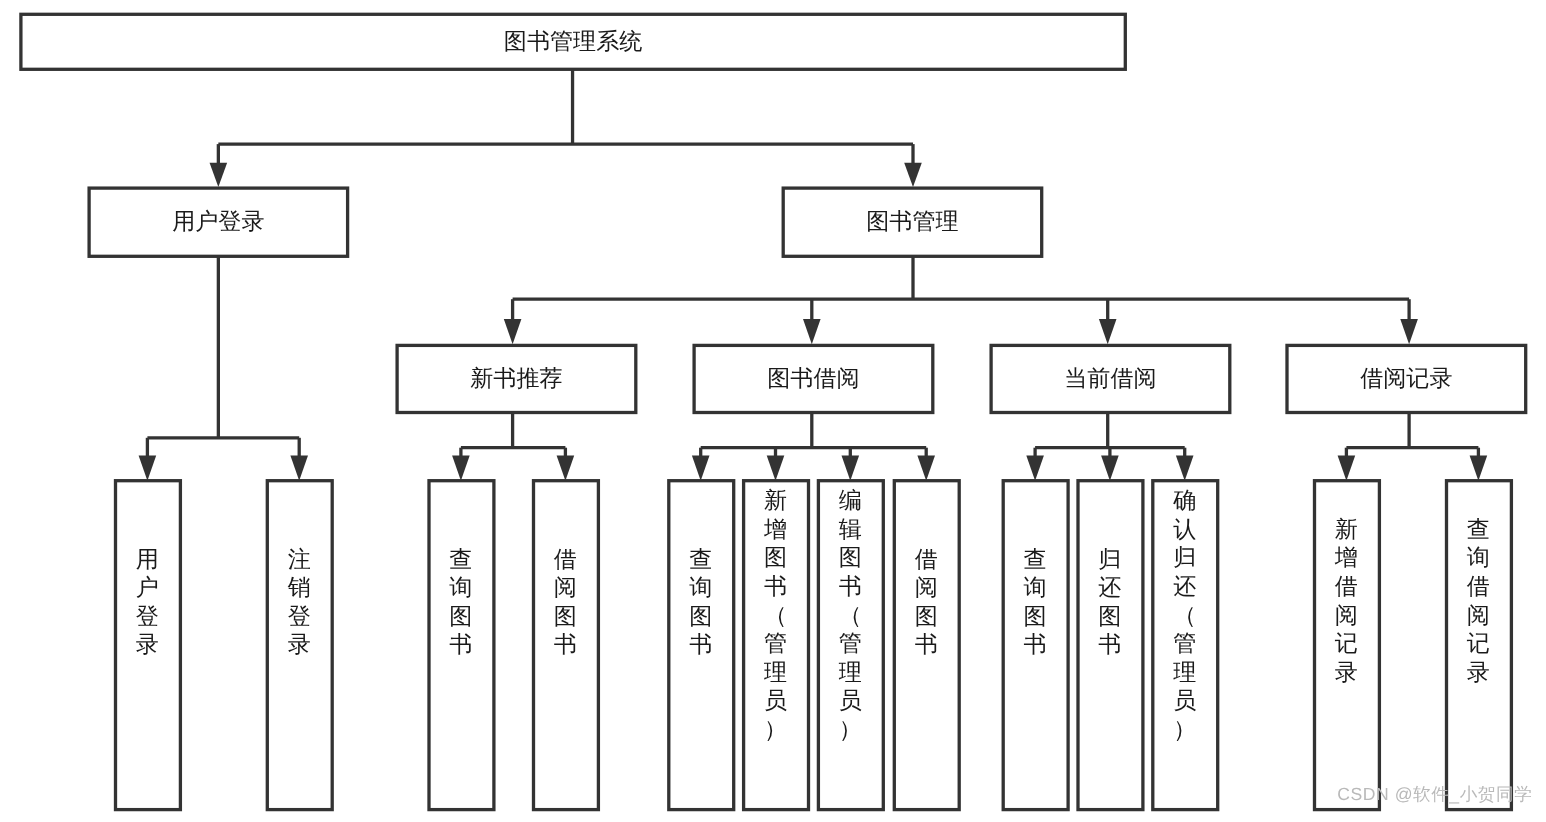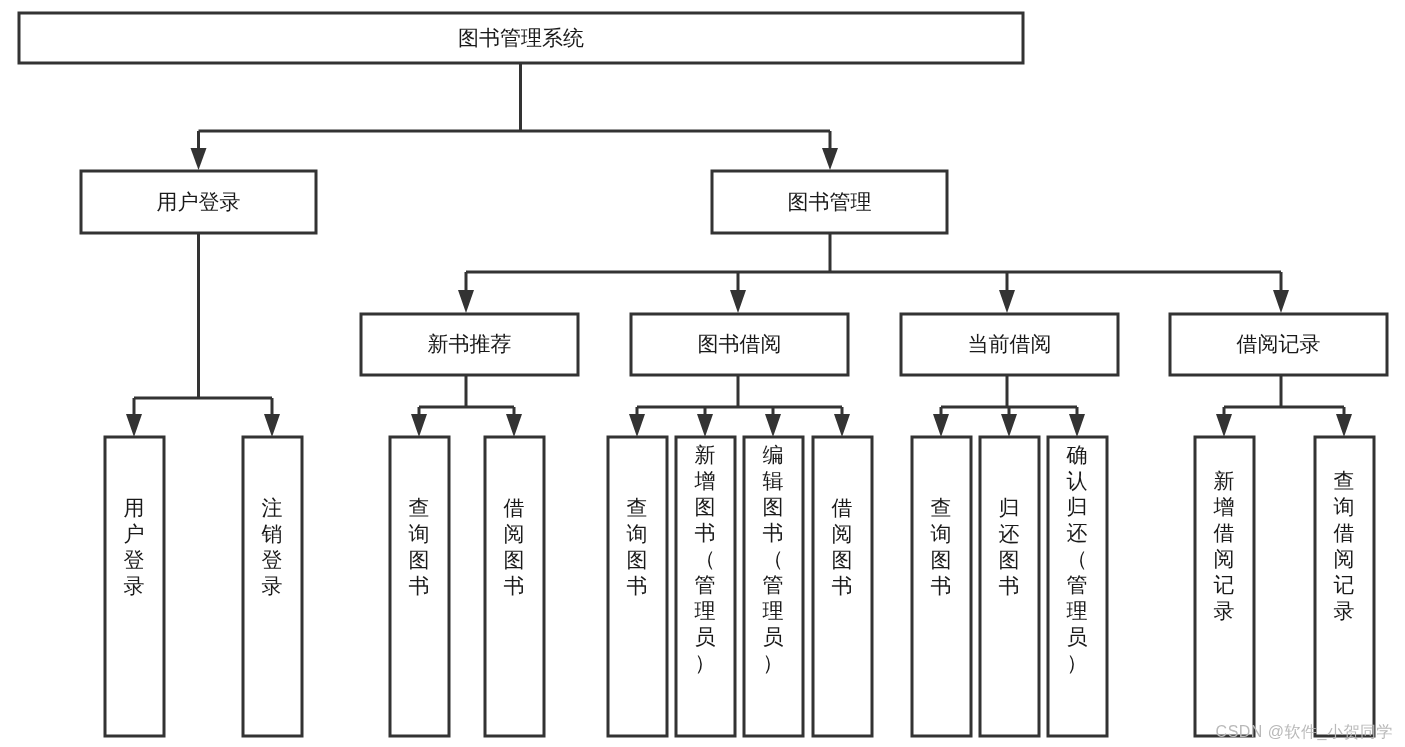--- a/index.html
+++ b/index.html
@@ -50,21 +50,21 @@
   }
   .node-label-v {
     font-family: "Liberation Sans", "DejaVu Sans", sans-serif;
     font-size: 21px;
     fill: #1a1a1a;
     text-anchor: middle;
   }
   .watermark {
     position: absolute;
     right: 12px;
-    bottom: 4px;
+    bottom: 14px;
     font-family: "Liberation Sans", "DejaVu Sans", sans-serif;
     font-size: 16px;
     color: #b9b9b9;
     white-space: nowrap;
     letter-spacing: 0.5px;
   }
 </style>
 </head>
 <body>
 

